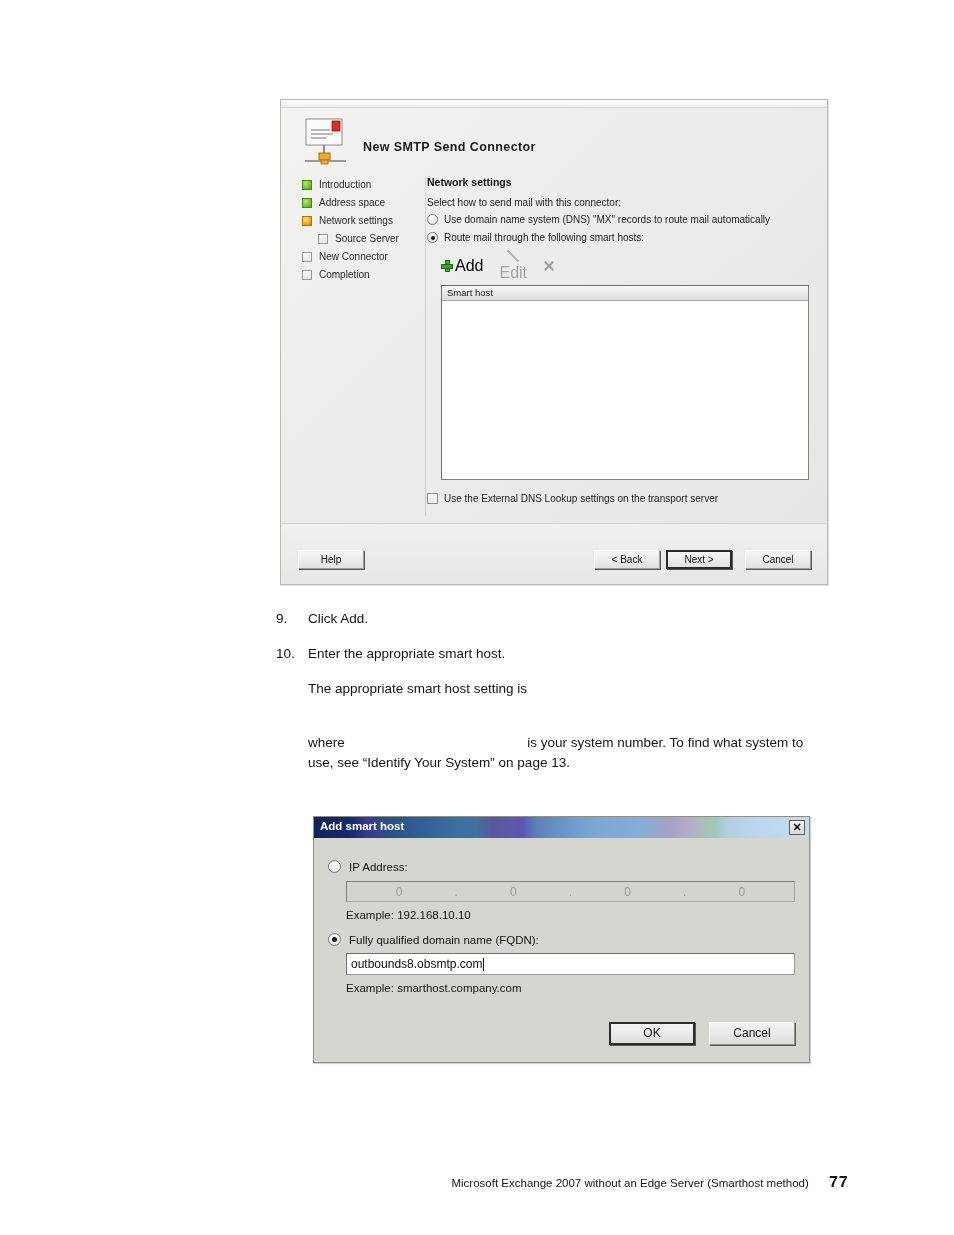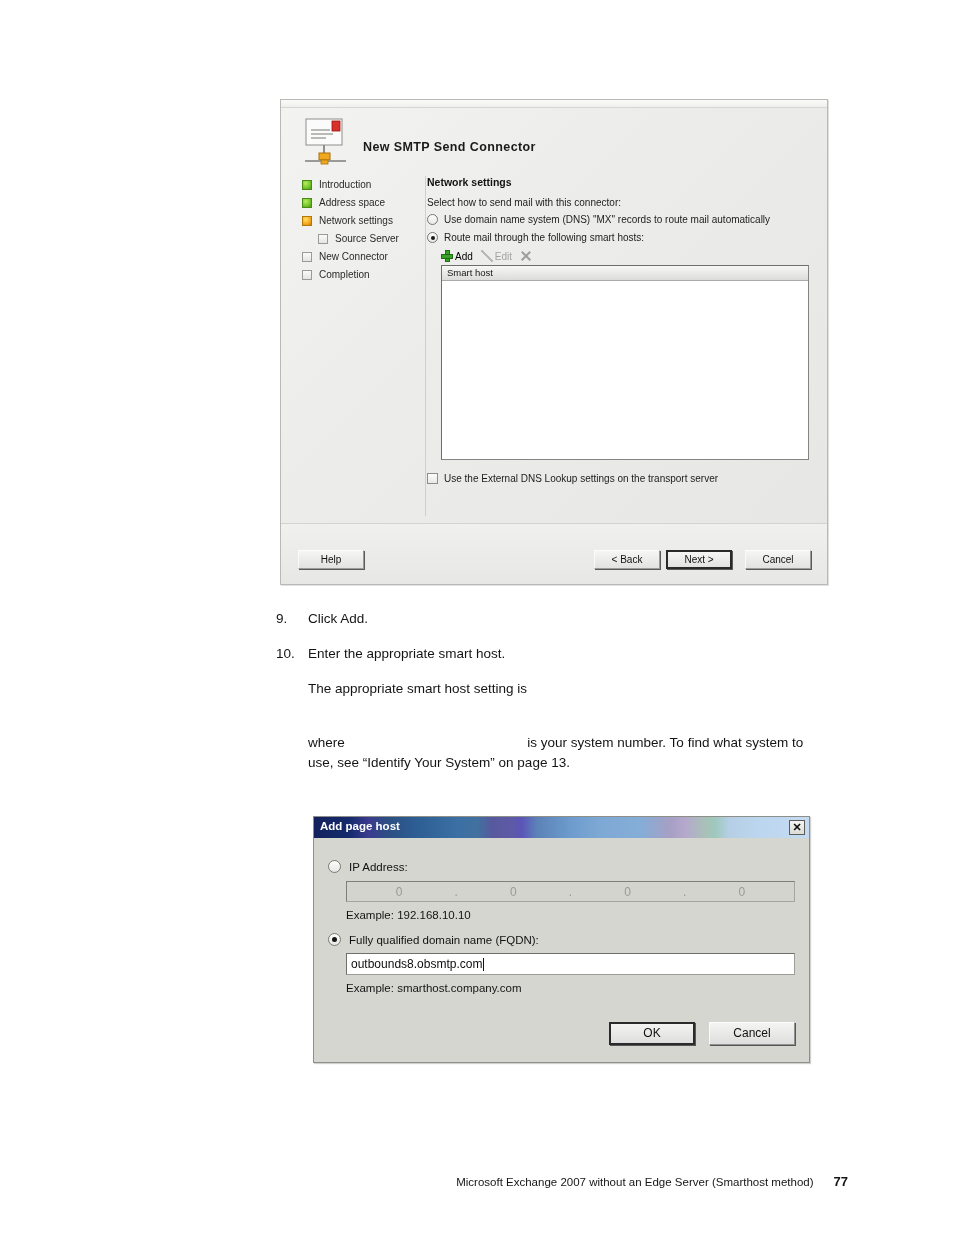--- a/index.html
+++ b/index.html
@@ -133,26 +133,26 @@
     position: absolute;
     left: 2.5px; top: 2.5px;
     width: 4px; height: 4px;
     border-radius: 50%;
     background: #1a1a1a;
   }
 
   .toolbar {
     display: flex;
     align-items: center;
-    gap: 8px;
+    gap: 16px;
     margin: 4px 0 3px 14px;
-    font-size: 10px;
+    font-size: 16px;
   }
   .tb-item { display: flex; align-items: center; gap: 2px; }
-  .tb-item.dim { color: #a3a3a0; }
+  .tb-item.dim { color: #a3a3a0; flex-direction: column; }
   .ico-plus {
     position: relative;
     width: 12px; height: 12px;
     flex: 0 0 auto;
   }
   .ico-plus::before, .ico-plus::after {
     content: "";
     position: absolute;
     background: #3aa02a;
     border: 1px solid #1f6d14;
@@ -410,21 +410,22 @@
     top: 1174px;
     text-align: right;
     padding-right: 106px;
     font-size: 11.5px;
     color: #161616;
     white-space: nowrap;
   }
   .footer-pg {
     font-weight: bold;
     margin-left: 20px;
-    font-size: 13px;
+    font-size: 16px;
+    font-family: Liberation Mono, monospace;
   }
 </style>
 </head>
 <body>
 
 <div class="fig-wizard">
 
   <div class="wiz-topbar"></div>
 
   <div class="wiz-header">
@@ -534,21 +535,21 @@
     <span class="blank-slot" style="width:175px"></span>
     <span>is your system number. To find what system to</span>
     <br>
     <span>use, see “Identify Your System” on page 13.</span>
   </div>
 </div>
 
 <div class="fig-dialog">
 
   <div class="dlg-titlebar">
-    <div class="dlg-title">Add page host</div>
+    <div class="dlg-title">Add smart host</div>
     <div class="dlg-close">✕</div>
   </div>
 
   <div class="dlg-body">
 
     <div class="dlg-radio-row">
       <span class="dlg-radio"></span>
       <span>IP Address:</span>
     </div>
 

